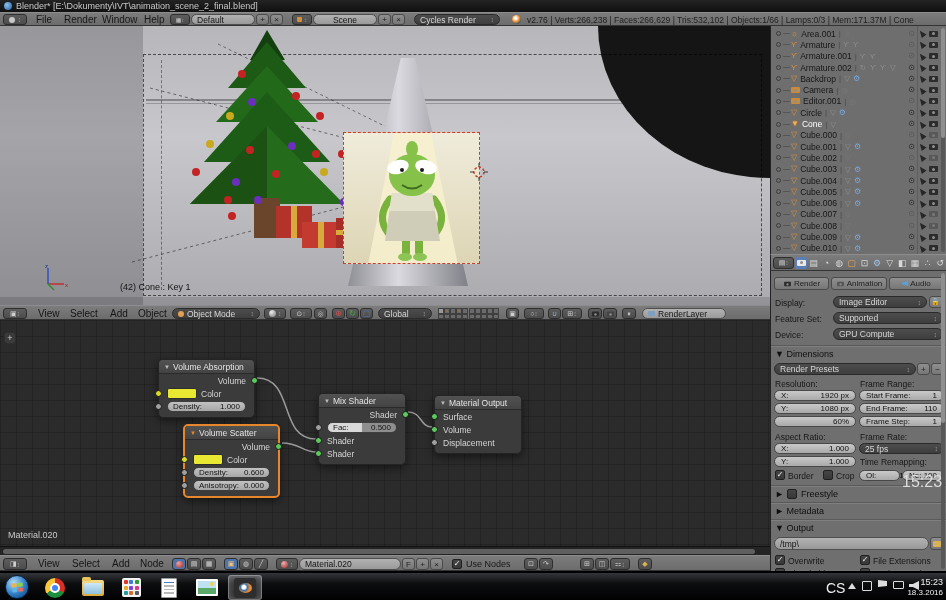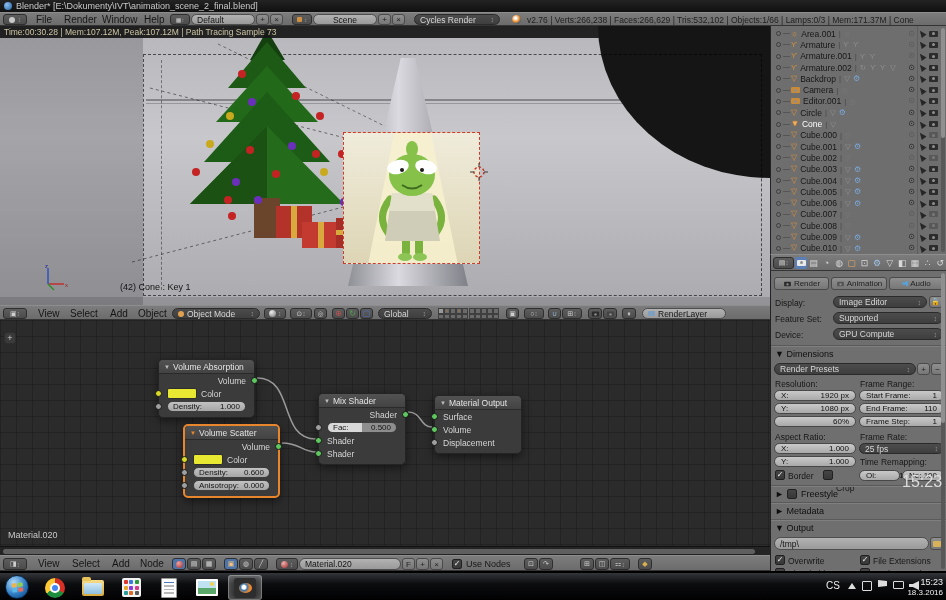--- a/index.html
+++ b/index.html
@@ -184,23 +184,20 @@
   </div>
 
   <svg class="abs" width="18" height="18" style="left:470px;top:137px;">
     <circle cx="9" cy="9" r="5" fill="none" stroke="#c23a2a" stroke-width="1.5" stroke-dasharray="2.5,2"></circle>
     <line x1="9" y1="0" x2="9" y2="4" stroke="#3a3a3a" stroke-width="1"></line>
     <line x1="9" y1="14" x2="9" y2="18" stroke="#3a3a3a" stroke-width="1"></line>
     <line x1="0" y1="9" x2="4" y2="9" stroke="#3a3a3a" stroke-width="1"></line>
     <line x1="14" y1="9" x2="18" y2="9" stroke="#3a3a3a" stroke-width="1"></line>
   </svg>
 
-  <div class="abs" style="left:0;top:0;width:770px;height:12px;background:rgba(22,22,22,.92);display:flex;align-items:center;">
-    <span style="font-size:8.5px;color:#cdc5a5;margin-left:4px;">Time:00:30.28 | Mem:107.12M, Peak:107.12M | Path Tracing Sample 73</span>
-  </div>
 
   <svg class="abs" width="30" height="30" style="left:38px;top:238px;">
     <line x1="10" y1="20" x2="26" y2="20" stroke="#c03030" stroke-width="1.5"></line>
     <line x1="10" y1="20" x2="10" y2="4" stroke="#3050c0" stroke-width="1.5"></line>
     <line x1="10" y1="20" x2="16" y2="26" stroke="#2f8f2f" stroke-width="1.5"></line>
     <text x="27" y="23" font-size="6" fill="#922">x</text>
     <text x="7" y="3.5" font-size="6" fill="#229">z</text>
   </svg>
   <span class="abs" style="left:120px;top:256px;font-size:9px;color:#141414;">(42) Cone : Key 1</span>
 </div>
@@ -807,21 +804,21 @@
     </span>
   <span class="abs slider" style="left:3px;top:185px;width:82px;">
       <span>Y:</span>
       <span class="val">1.000</span>
     </span>
   <span class="abs plabel" style="left:89px;top:186px;">Time Remapping:</span>
 
   <span class="abs chk" style="left:4px;top:199px;">✓</span>
   <span class="abs plabel" style="left:17px;top:200px;">Border</span>
   <span class="abs chk off" style="left:52px;top:199px;">✓</span>
-  <span class="abs plabel" style="left:65px;top:212px;">Crop</span>
+  <span class="abs plabel" style="left:65px;top:200px;">Crop</span>
   <span class="abs slider" style="left:88px;top:199px;width:41px;gap:23px;">
       <span>Ol:</span>
       <span class="val">100</span>
     </span>
   <span class="abs slider" style="left:131px;top:199px;width:42px;">
       <span>Ne:</span>
       <span class="val">100</span>
     </span>
 
   <div class="seph" style="top:214px;"></div>
@@ -904,21 +901,21 @@
           <span style="position:absolute;right:2px;top:1px;width:4px;height:4px;border-radius:50%;background:#f2d24a;"></span>
         </span>
       </span>
   </span>
   <span class="tbslot active" style="left:228px;">
     <span style="width:22px;height:20px;background:#2d2d2d;border-radius:3px;display:flex;align-items:center;justify-content:center;">
         <span style="width:13px;height:10px;border-radius:50%;background:radial-gradient(circle at 38% 42%,#fff 18%,#3a74a8 34%,#f0882d 60%);"></span>
       </span>
   </span>
 
-  <span class="abs" style="left:826px;top:7px;font-size:10px;color:#eee;">CS</span>
+  <span class="abs" style="left:826px;top:7px;font-size:14px;color:#eee;">CS</span>
   <span class="abs" style="left:848px;top:10px;width:0;height:0;border-left:4px solid transparent;border-right:4px solid transparent;border-bottom:6px solid #ddd;"></span>
   <span class="abs" style="left:862px;top:8px;width:10px;height:10px;border:1.5px solid #ddd;border-radius:1px;"></span>
   <span class="abs" style="left:878px;top:7px;width:9px;height:7px;background:#ddd;clip-path:polygon(0 0,100% 15%,100% 85%,0 100%);"></span>
   <span class="abs" style="left:893px;top:8px;width:11px;height:8px;border:1.5px solid #ddd;border-radius:1px;"></span>
   <span class="abs" style="left:909px;top:8px;width:10px;height:9px;background:#ddd;clip-path:polygon(0 32%,38% 32%,100% 0,100% 100%,38% 68%,0 68%);"></span>
   <span class="abs" style="left:902px;top:-100px;">15:23</span>
   <div class="abs" style="left:912px;top:2px;width:34px;height:24px;display:flex;flex-direction:column;align-items:flex-end;justify-content:center;padding-right:3px;">
     <span style="font-size:9px;color:#f0f0f0;line-height:11px;">15:23</span>
     <span style="font-size:8px;color:#f0f0f0;line-height:10px;">18.3.2016</span>
   </div>

